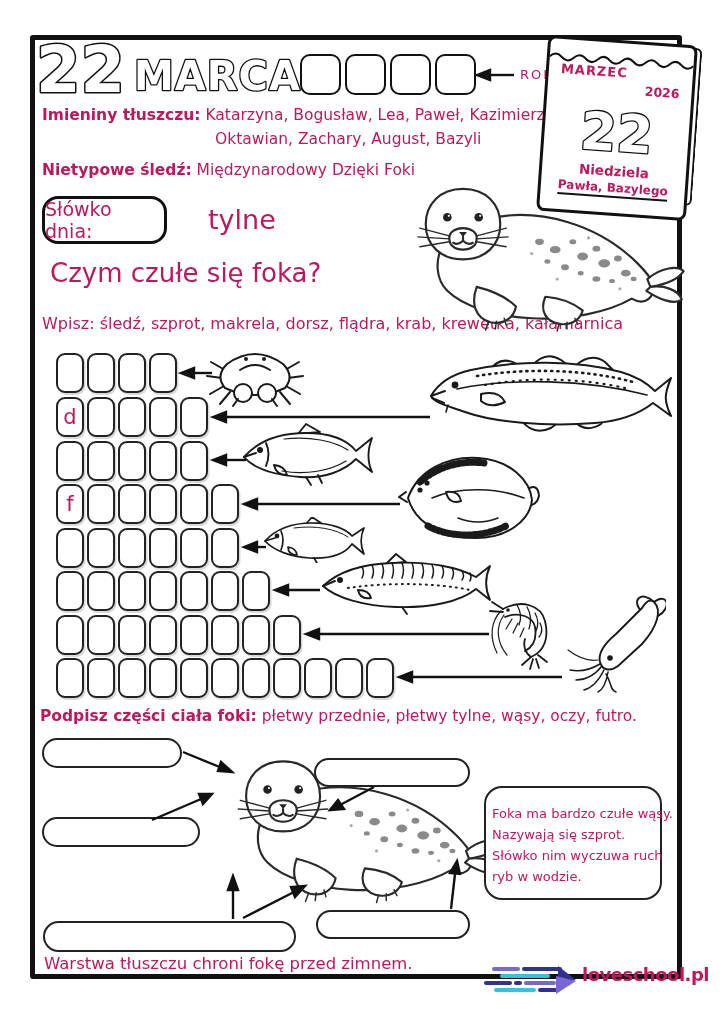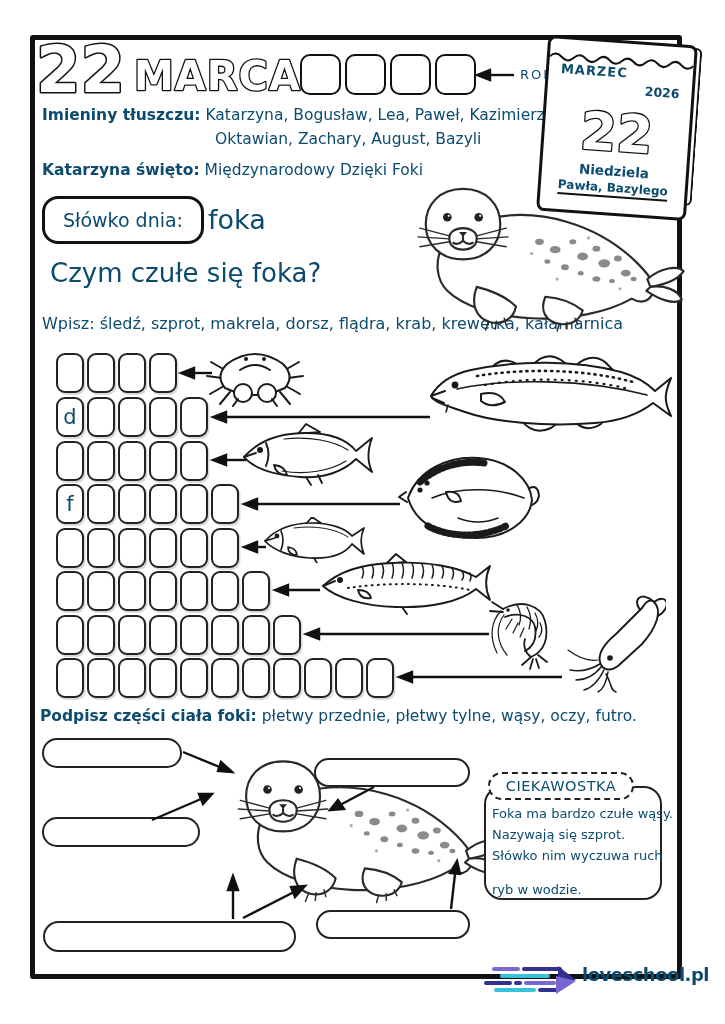--- a/index.html
+++ b/index.html
@@ -1,19 +1,19 @@
 <!DOCTYPE html>
 <html><head>
 <meta charset="utf-8">
 <style>
   * { margin:0; padding:0; box-sizing:border-box; }
   html,body { background:#fff; }
   .page {
     position:relative; width:725px; height:1024px; background:#fff;
-    font-family:"DejaVu Sans", sans-serif; color:#0c4a6e; overflow:hidden;
+    font-family:"DejaVu Sans", sans-serif; color:#be185d; overflow:hidden;
   }
   .frame {
     position:absolute; left:30px; top:35px; width:652px; height:944px;
     border:5px solid #111; border-radius:3px;
   }
   .frame-gap { position:absolute; left:478px; top:980px; width:192px; height:14px; background:#fff; }
   .abs { position:absolute; }
   .bold { font-weight:bold; }
   .nowrap { white-space:nowrap; }
 
@@ -24,21 +24,21 @@
     background:#fff; border:3px solid #111; border-radius:8px; transform:rotate(4deg); z-index:3; }
   .cal-stack1 { position:absolute; right:-8px; top:8px; height:158px; width:8px;
     border:2.5px solid #111; border-left:none; border-radius:0 6px 6px 0; background:#fff; z-index:2; transform:rotate(4deg); }
   .cal-month { position:absolute; top:22px; left:12px; font-size:13px; font-weight:bold; letter-spacing:1px; }
   .cal-year { position:absolute; top:39px; right:12px; font-size:12.5px; font-weight:bold; }
   .cal-weekday { position:absolute; top:120px; width:100%; text-align:center; font-size:13.5px; font-weight:bold; }
   .cal-names { position:absolute; top:138px; width:100%; text-align:center; font-size:12px; font-weight:bold; }
   .cal-names span { border-bottom:2px solid #111; padding-bottom:1px; }
 
   .line { font-size:15.5px; }
-  .slowko-box { position:absolute; left:42px; top:196px; width:162px; height:48px;
+  .slowko-box { position:absolute; left:42px; top:196px; width:125px; height:48px;
     border:3px solid #111; border-radius:16px; display:flex; align-items:center;
     justify-content:center; font-size:19px; }
   .foka { position:absolute; left:208px; top:204px; font-size:27px; }
   .question { position:absolute; left:50px; top:258px; font-size:26px; }
   .instruction { position:absolute; left:42px; top:314px; font-size:16px; }
 
   .quiz-row { position:absolute; left:56px; display:flex; gap:3px; }
   .letter-box { width:28px; height:40px; border:2.5px solid #222; border-radius:9px;
     background:#fff; box-shadow:1.5px 2px 0 rgba(0,0,0,0.15);
     display:flex; align-items:center; justify-content:center; font-size:21px; }
@@ -91,26 +91,26 @@
     <div class="cal-names"><span>Pawła, Bazylego</span></div>
   </div>
 
   <div class="abs line nowrap" style="left:42px; top:106px;">
     <span class="bold">Imieniny tłuszczu:</span>
     <span>Katarzyna, Bogusław, Lea, Paweł, Kazimierz,</span>
   </div>
   <div class="abs line nowrap" style="left:215px; top:130px;text-align:right;">Oktawian, Zachary, August, Bazyli</div>
 
   <div class="abs line nowrap" style="left:42px; top:161px;">
-    <span class="bold">Katarzyna święto:</span>
+    <span class="bold">Nietypowe śledź:</span>
     <span>Międzynarodowy Dzięki Foki</span>
   </div>
 
   <div class="slowko-box">Słówko dnia:</div>
-  <div class="foka">foka</div>
+  <div class="foka">tylne</div>
 
   <div class="question">Czym czułe się foka?</div>
   <div class="instruction nowrap">Wpisz: śledź, szprot, makrela, dorsz, flądra, krab, krewetka, kałamarnica</div>
 
   <div id="quiz-rows">
       <div class="quiz-row" style="top: 353px;">
         <div class="letter-box"></div>
         <div class="letter-box"></div>
         <div class="letter-box"></div>
         <div class="letter-box"></div>
@@ -372,26 +372,26 @@
     </g>
   </svg>
 
   <div class="pill" style="left:42px; top:738px; width:140px; height:30px;"></div>
   <div class="pill" style="left:314px; top:758px; width:156px; height:29px;"></div>
   <div class="pill" style="left:42px; top:817px; width:158px; height:30px;"></div>
   <div class="pill" style="left:43px; top:921px; width:253px; height:31px;"></div>
   <div class="pill" style="left:316px; top:910px; width:154px; height:29px;"></div>
 
   <div class="fact-box"></div>
-  <div class="fact-label">CIEKAWOSTKA</div>
   <div class="fact-line" style="top:806px;">Foka ma bardzo czułe wąsy.</div>
   <div class="fact-line" style="top:827px;">Nazywają się szprot.</div>
   <div class="fact-line" style="top:848px;">Słówko nim wyczuwa ruch</div>
-  <div class="fact-line" style="top:869px;margin-top:13px;">ryb w wodzie.</div>
-
+  <div class="fact-line" style="top:869px;">ryb w wodzie.</div>
+
+  <div class="caption nowrap">Warstwa tłuszczu chroni fokę przed zimnem.</div>
 
   <svg class="overlay" width="725" height="1024" viewBox="0 0 725 1024">
     <g stroke="#111" stroke-width="2.4" fill="#111">
       <g>
           <line x1="514" y1="75" x2="488" y2="75"></line>
           <polygon points="477,75 490,70 490,80"></polygon>
         </g>
       <g>
           <line x1="212" y1="373" x2="193" y2="373"></line>
           <polygon points="181,373 194,368 194,378"></polygon>

